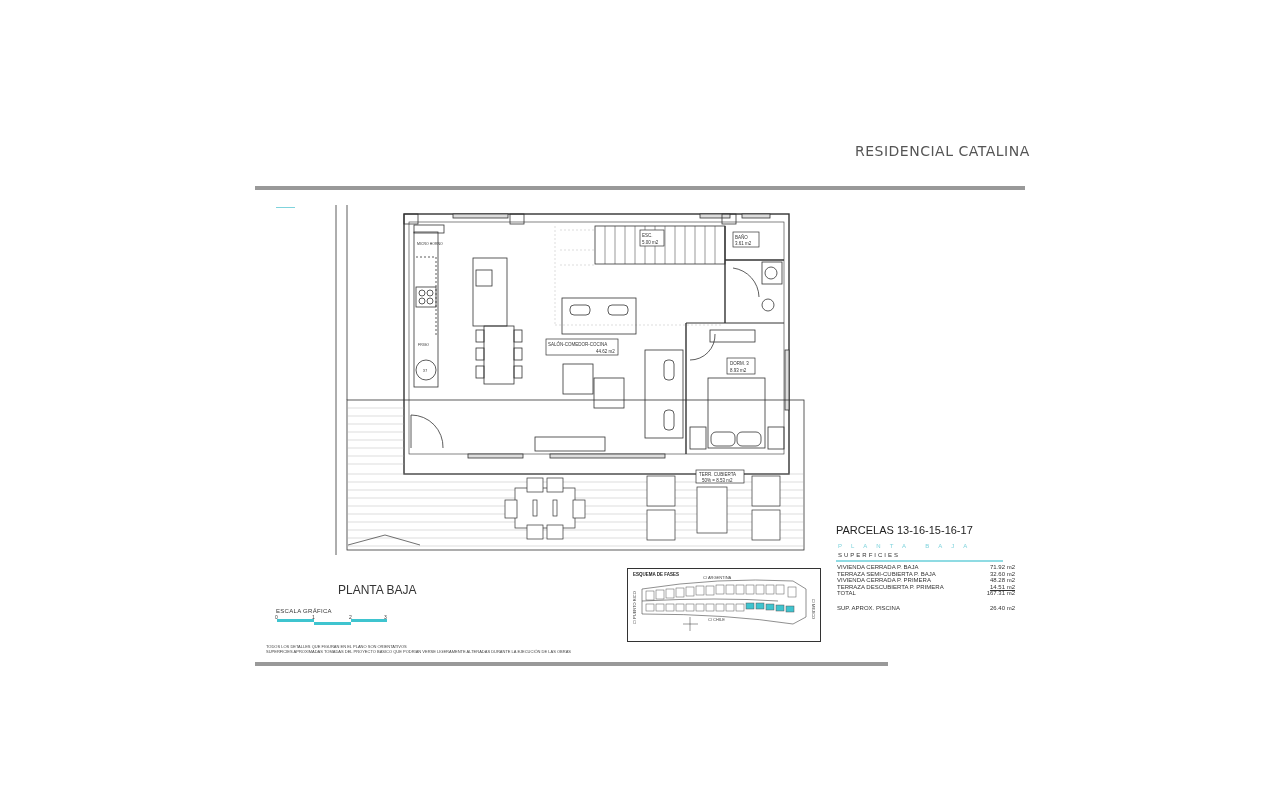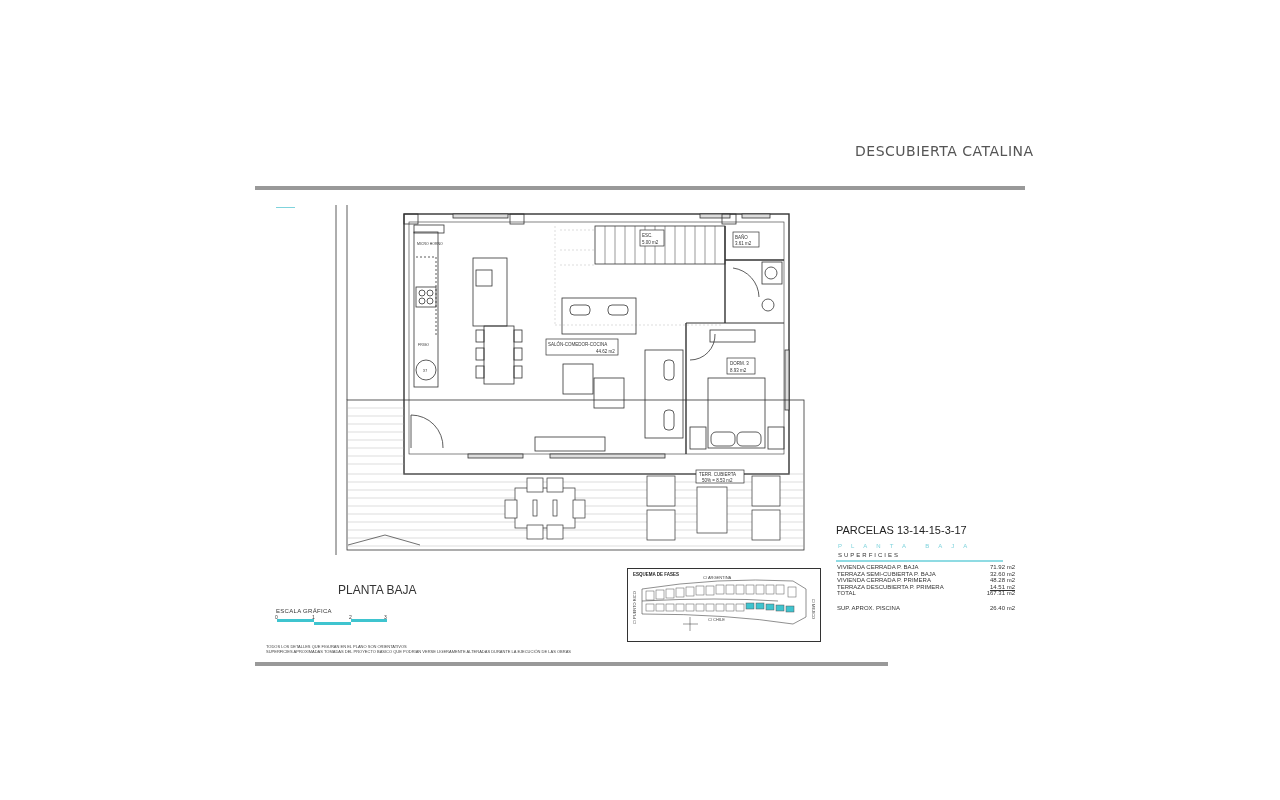--- a/index.html
+++ b/index.html
@@ -24,21 +24,21 @@
   .info-sup{left:838px;top:552px;font-size:6px;color:#333;letter-spacing:2px;}
   .info-line{left:836px;top:560px;width:167px;height:2px;background:#8fdbe3;}
   .info-table{left:837px;top:564px;width:178px;font-size:6px;color:#333;}
   .row{display:flex;justify-content:space-between;line-height:6.5px;}
   .row .v{text-align:right;}
   .pool{margin-top:8px;}
 </style>
 </head>
 <body>
 
-<div class="abs title">DESCUBIERTA CATALINA</div>
+<div class="abs title">RESIDENCIAL CATALINA</div>
 <div class="abs cyan-marks"><span></span><span></span></div>
 <div class="abs rule-top"></div>
 
 <svg class="abs plan" viewBox="330 200 490 365" width="490" height="365" style="left:330px;top:200px;">
   <g fill="none" stroke="#333" stroke-width="0.8">
 
     <line x1="336" y1="205" x2="336" y2="555"></line>
     <line x1="347" y1="205" x2="347" y2="400"></line>
 
     <rect x="404" y="214" width="385" height="260" stroke-width="1.4"></rect>
@@ -267,21 +267,21 @@
       <line x1="62" y1="48" x2="62" y2="62"></line>
   </g>
   <g font-family="Liberation Sans, sans-serif" font-size="4" fill="#444">
     <text x="75" y="10">C/ ARGENTINA</text>
     <text x="80" y="52">C/ CHILE</text>
     <text x="8" y="55" transform="rotate(-90 8 55)">C/ PUERTO RICO</text>
     <text x="184" y="30" transform="rotate(90 184 30)">C/ MEJICO</text>
   </g>
 </svg>
 
-<div class="abs info-title">PARCELAS 13-14-15-3-17</div>
+<div class="abs info-title">PARCELAS 13-16-15-16-17</div>
 <div class="abs info-sub">PLANTA BAJA</div>
 <div class="abs info-sup">SUPERFICIES</div>
 <div class="abs info-line"></div>
 <div class="abs info-table">
   <div class="row">
       <span>VIVIENDA CERRADA P. BAJA</span>
       <span class="v">71.92 m2</span>
     </div>
   <div class="row">
       <span>TERRAZA SEMI-CUBIERTA P. BAJA</span>

